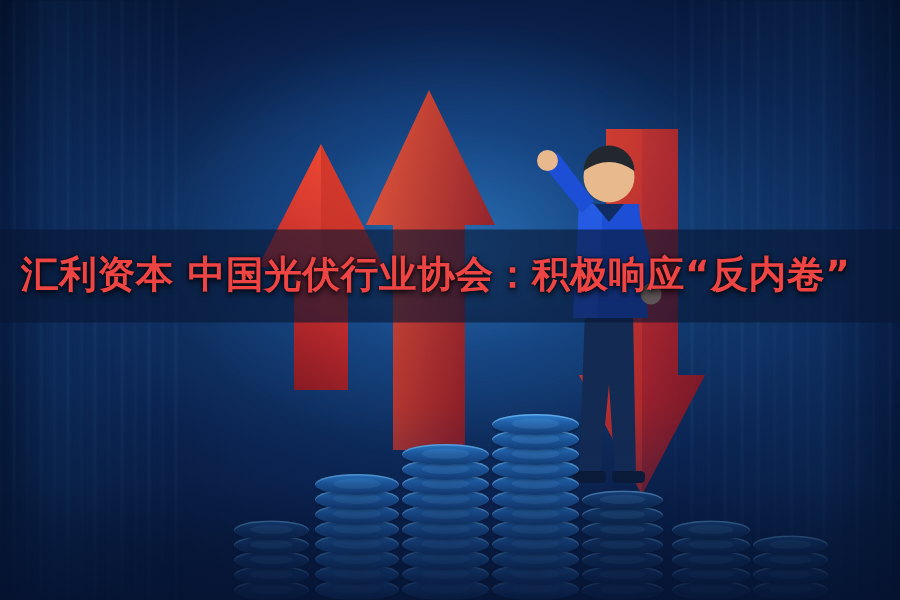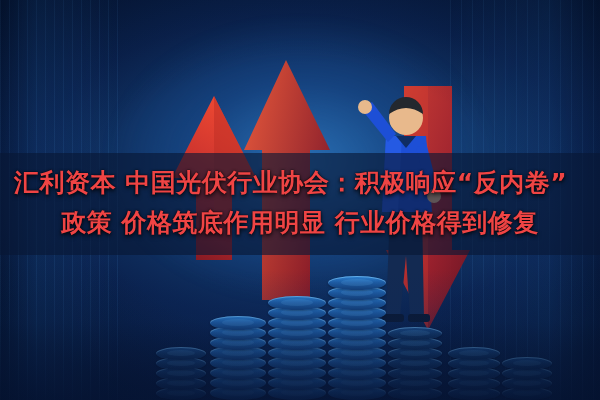--- a/index.html
+++ b/index.html
@@ -252,16 +252,15 @@
       <div class="coin dark" style="width:50px;height:13px;left:0;bottom:30px;"></div>
       <div class="coin dark" style="width:50px;height:13px;left:0;bottom:40px;"></div>
     </div>
   </div>
 
   <div class="floor-glow"></div>
   <div class="bg-vign"></div>
 
   <div class="headline">
     <span class="line line1">汇利资本 中国光伏行业协会：积极响应“反内卷”</span>
-    <span class="line line2">政策 价格筑底作用明显 行业价格得到修复</span>
   </div>
 
 </div>
 
 </body></html>

